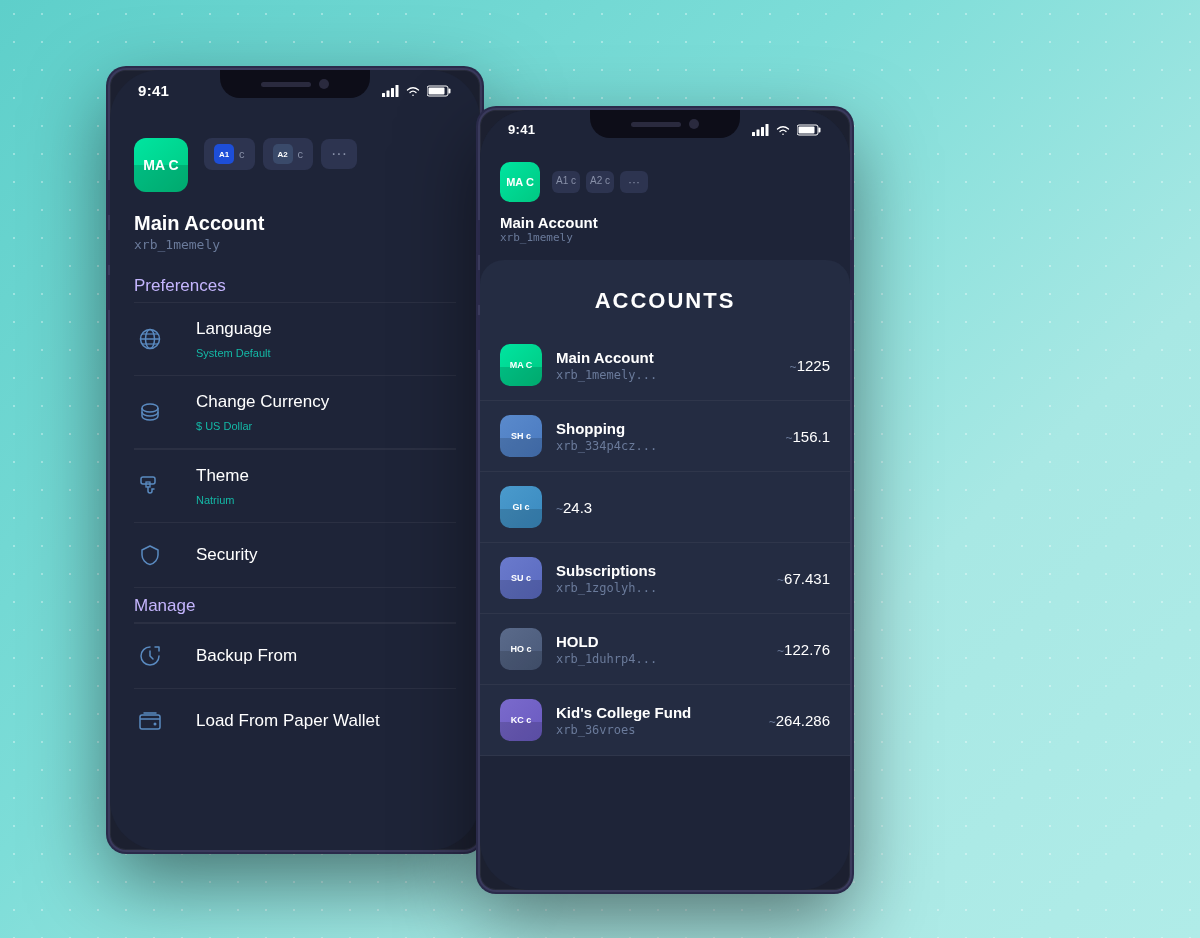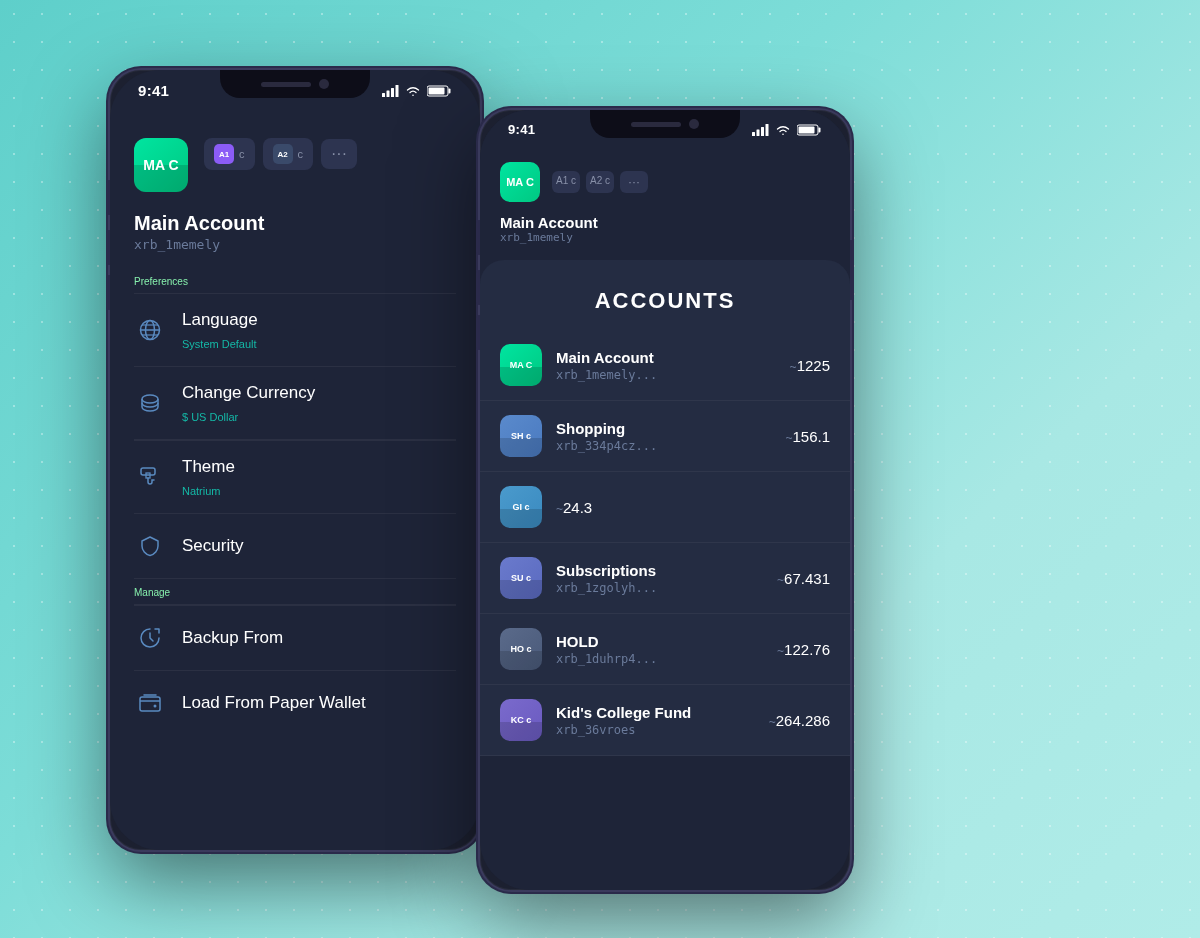--- a/index.html
+++ b/index.html
@@ -31,21 +31,21 @@
       align-items: center;
       justify-content: center;
       position: relative;
       width: 100%;
       height: 100%;
     }
 
     
     .phone {
       position: absolute;
-      border-radius: 31px;
+      border-radius: 16px;
       background: #1a1a2e;
       box-shadow:
         0 0 0 2px #3a3a5c,
         0 0 0 4px #2a2a4a,
         0 30px 80px rgba(0,0,0,0.5),
         inset 0 0 0 1px rgba(255,255,255,0.05);
     }
 
     .phone-left {
       width: 370px;
@@ -226,21 +226,21 @@
       height: 20px;
       border-radius: 5px;
       display: flex;
       align-items: center;
       justify-content: center;
       font-size: 8px;
       font-weight: 700;
       color: white;
     }
 
-    .tab-a1 { background: #8b5cf6; }
+    .tab-a1 { background: #1d4ed8; }
     .tab-a2 { background: #3a4a6a; }
 
     .tab-more {
       background: #2d3450;
       border-radius: 8px;
       padding: 6px 10px;
       color: #8890a8;
     }
 
     .account-info {
@@ -254,36 +254,36 @@
       margin-bottom: 2px;
     }
 
     .account-address {
       color: #6a7a9a;
       font-size: 13px;
       font-family: monospace;
     }
 
     .section-label {
-      color: #86efac;
-      font-size: 10px;
+      color: #c4b5fd;
+      font-size: 17px;
       padding: 8px 24px 6px;
     }
 
     .divider {
       height: 1px;
       background: rgba(255,255,255,0.06);
       margin: 0 24px;
     }
 
     .menu-item {
       display: flex;
       align-items: center;
       padding: 16px 24px;
-      gap: 16px;
+      gap: 30px;
       cursor: pointer;
     }
 
     .menu-icon {
       width: 32px;
       height: 32px;
       display: flex;
       align-items: center;
       justify-content: center;
       color: #5a8ac0;

